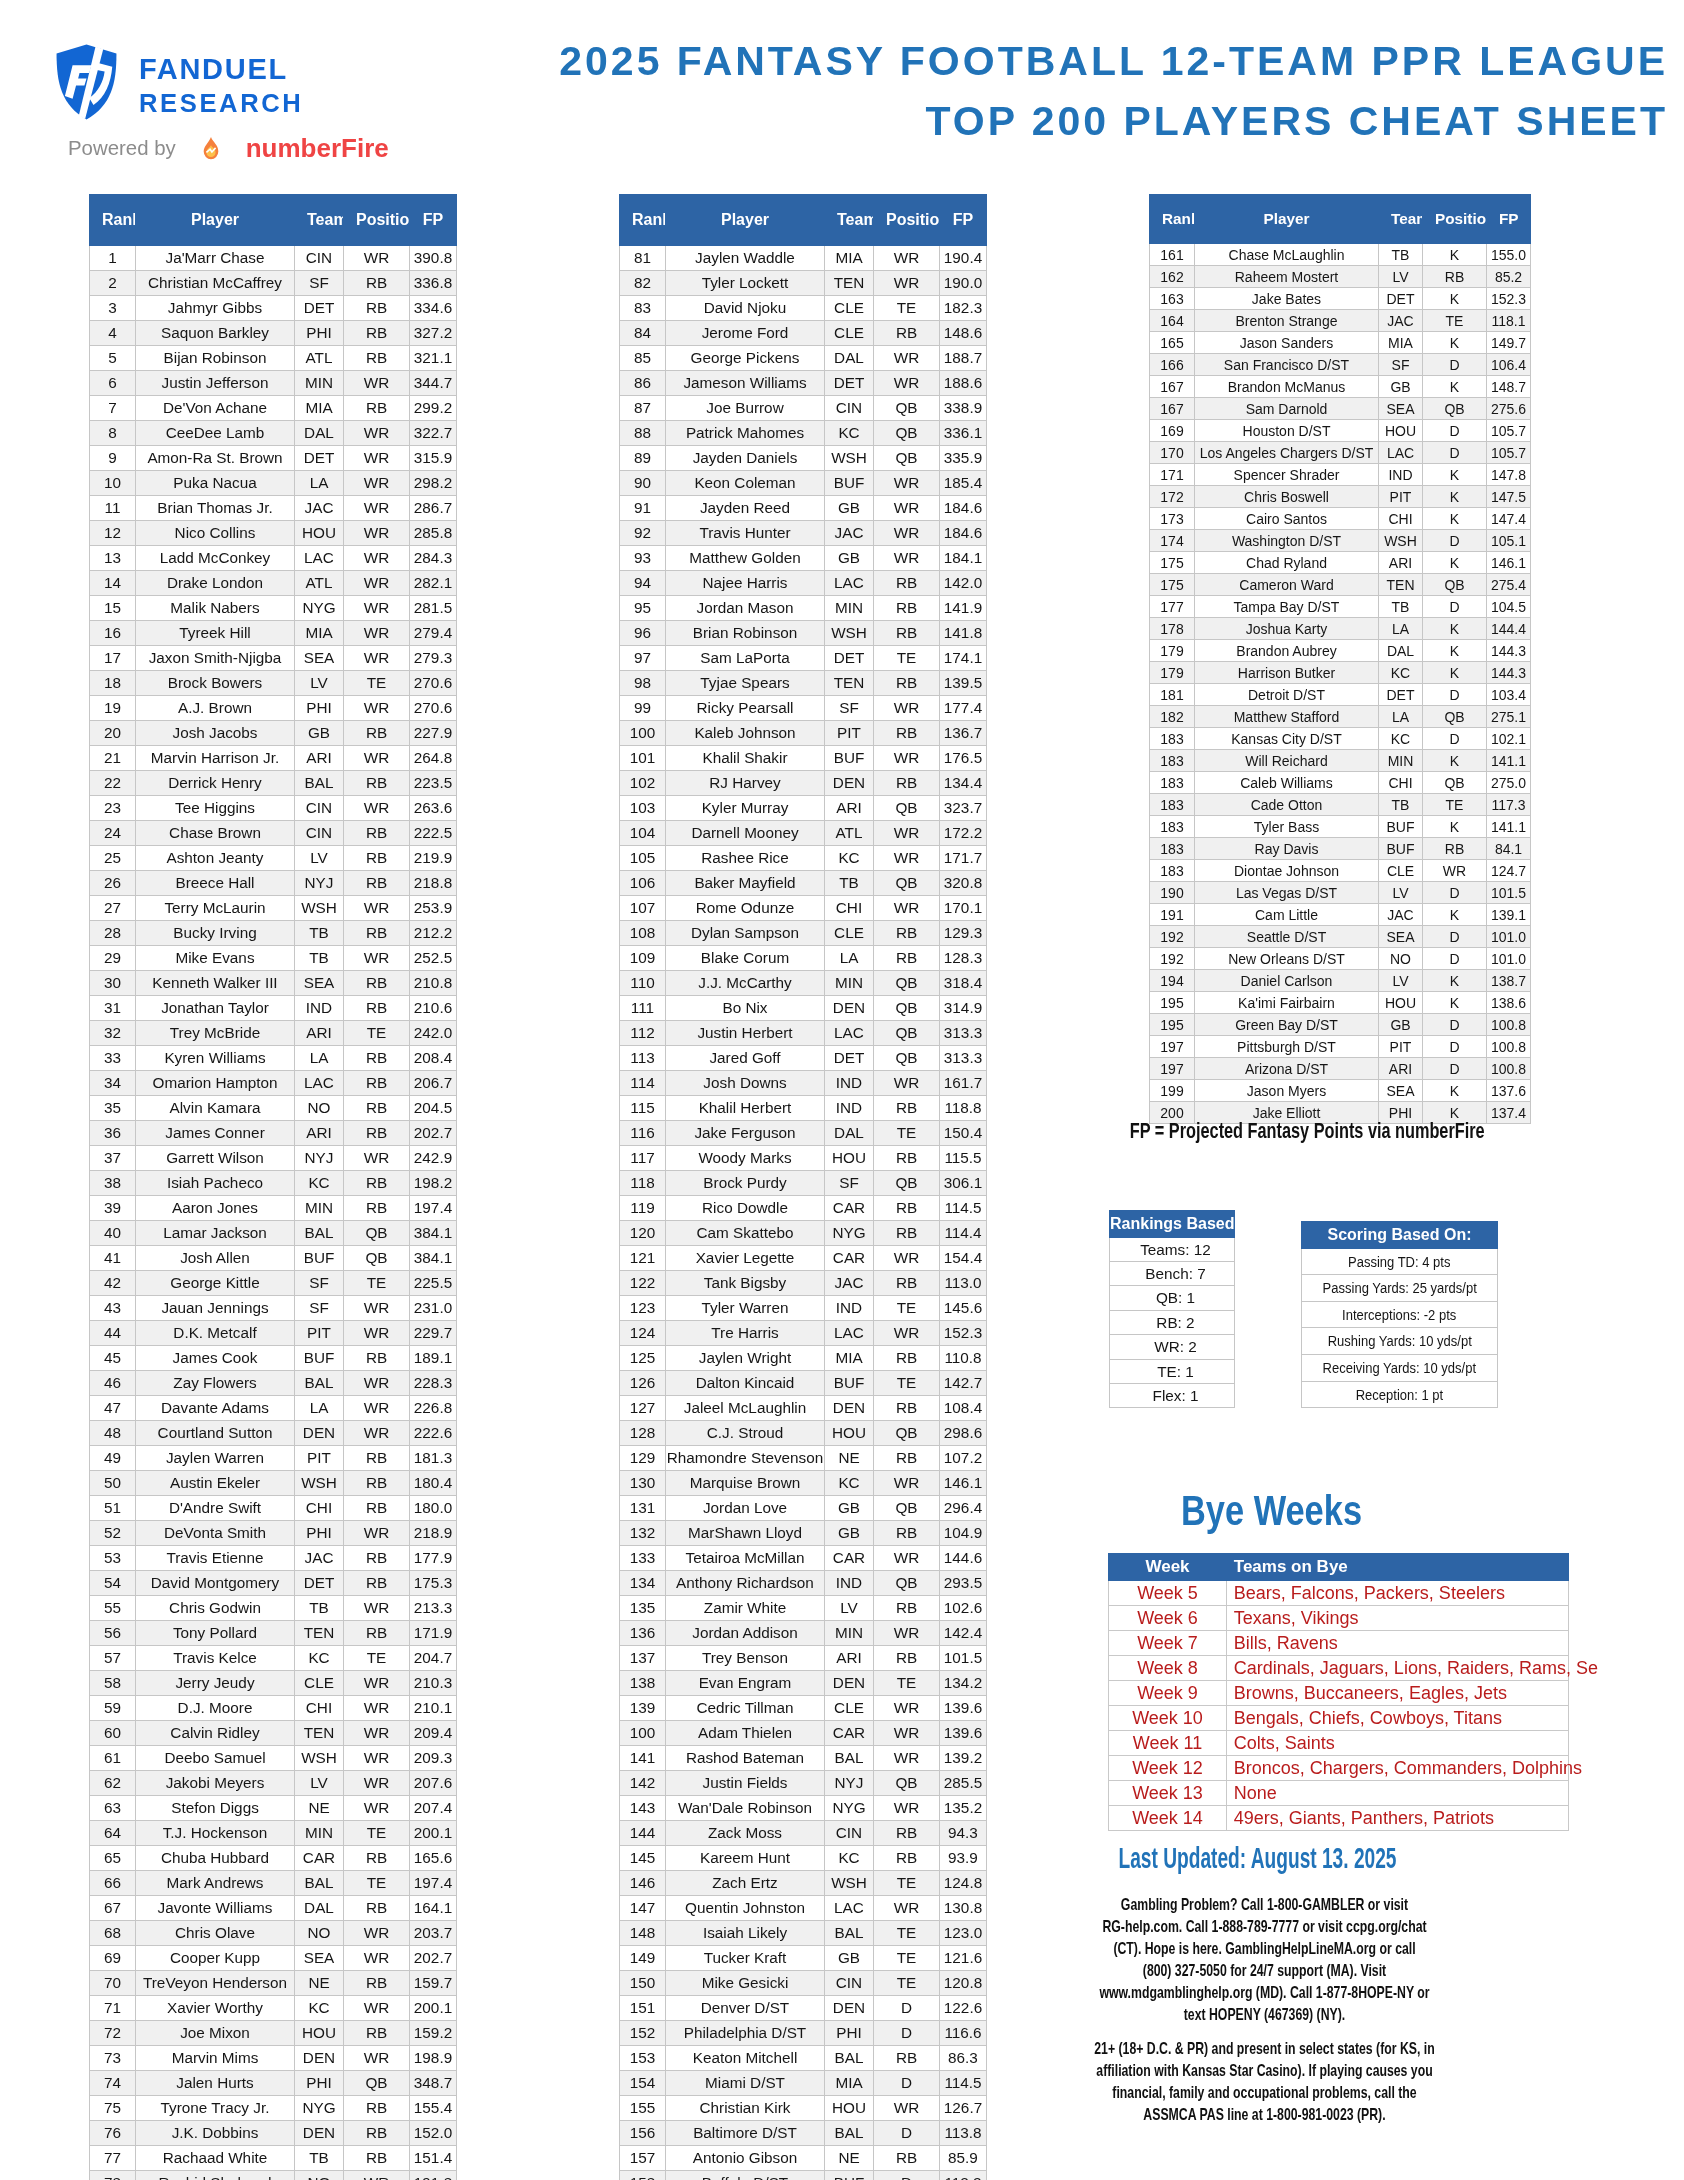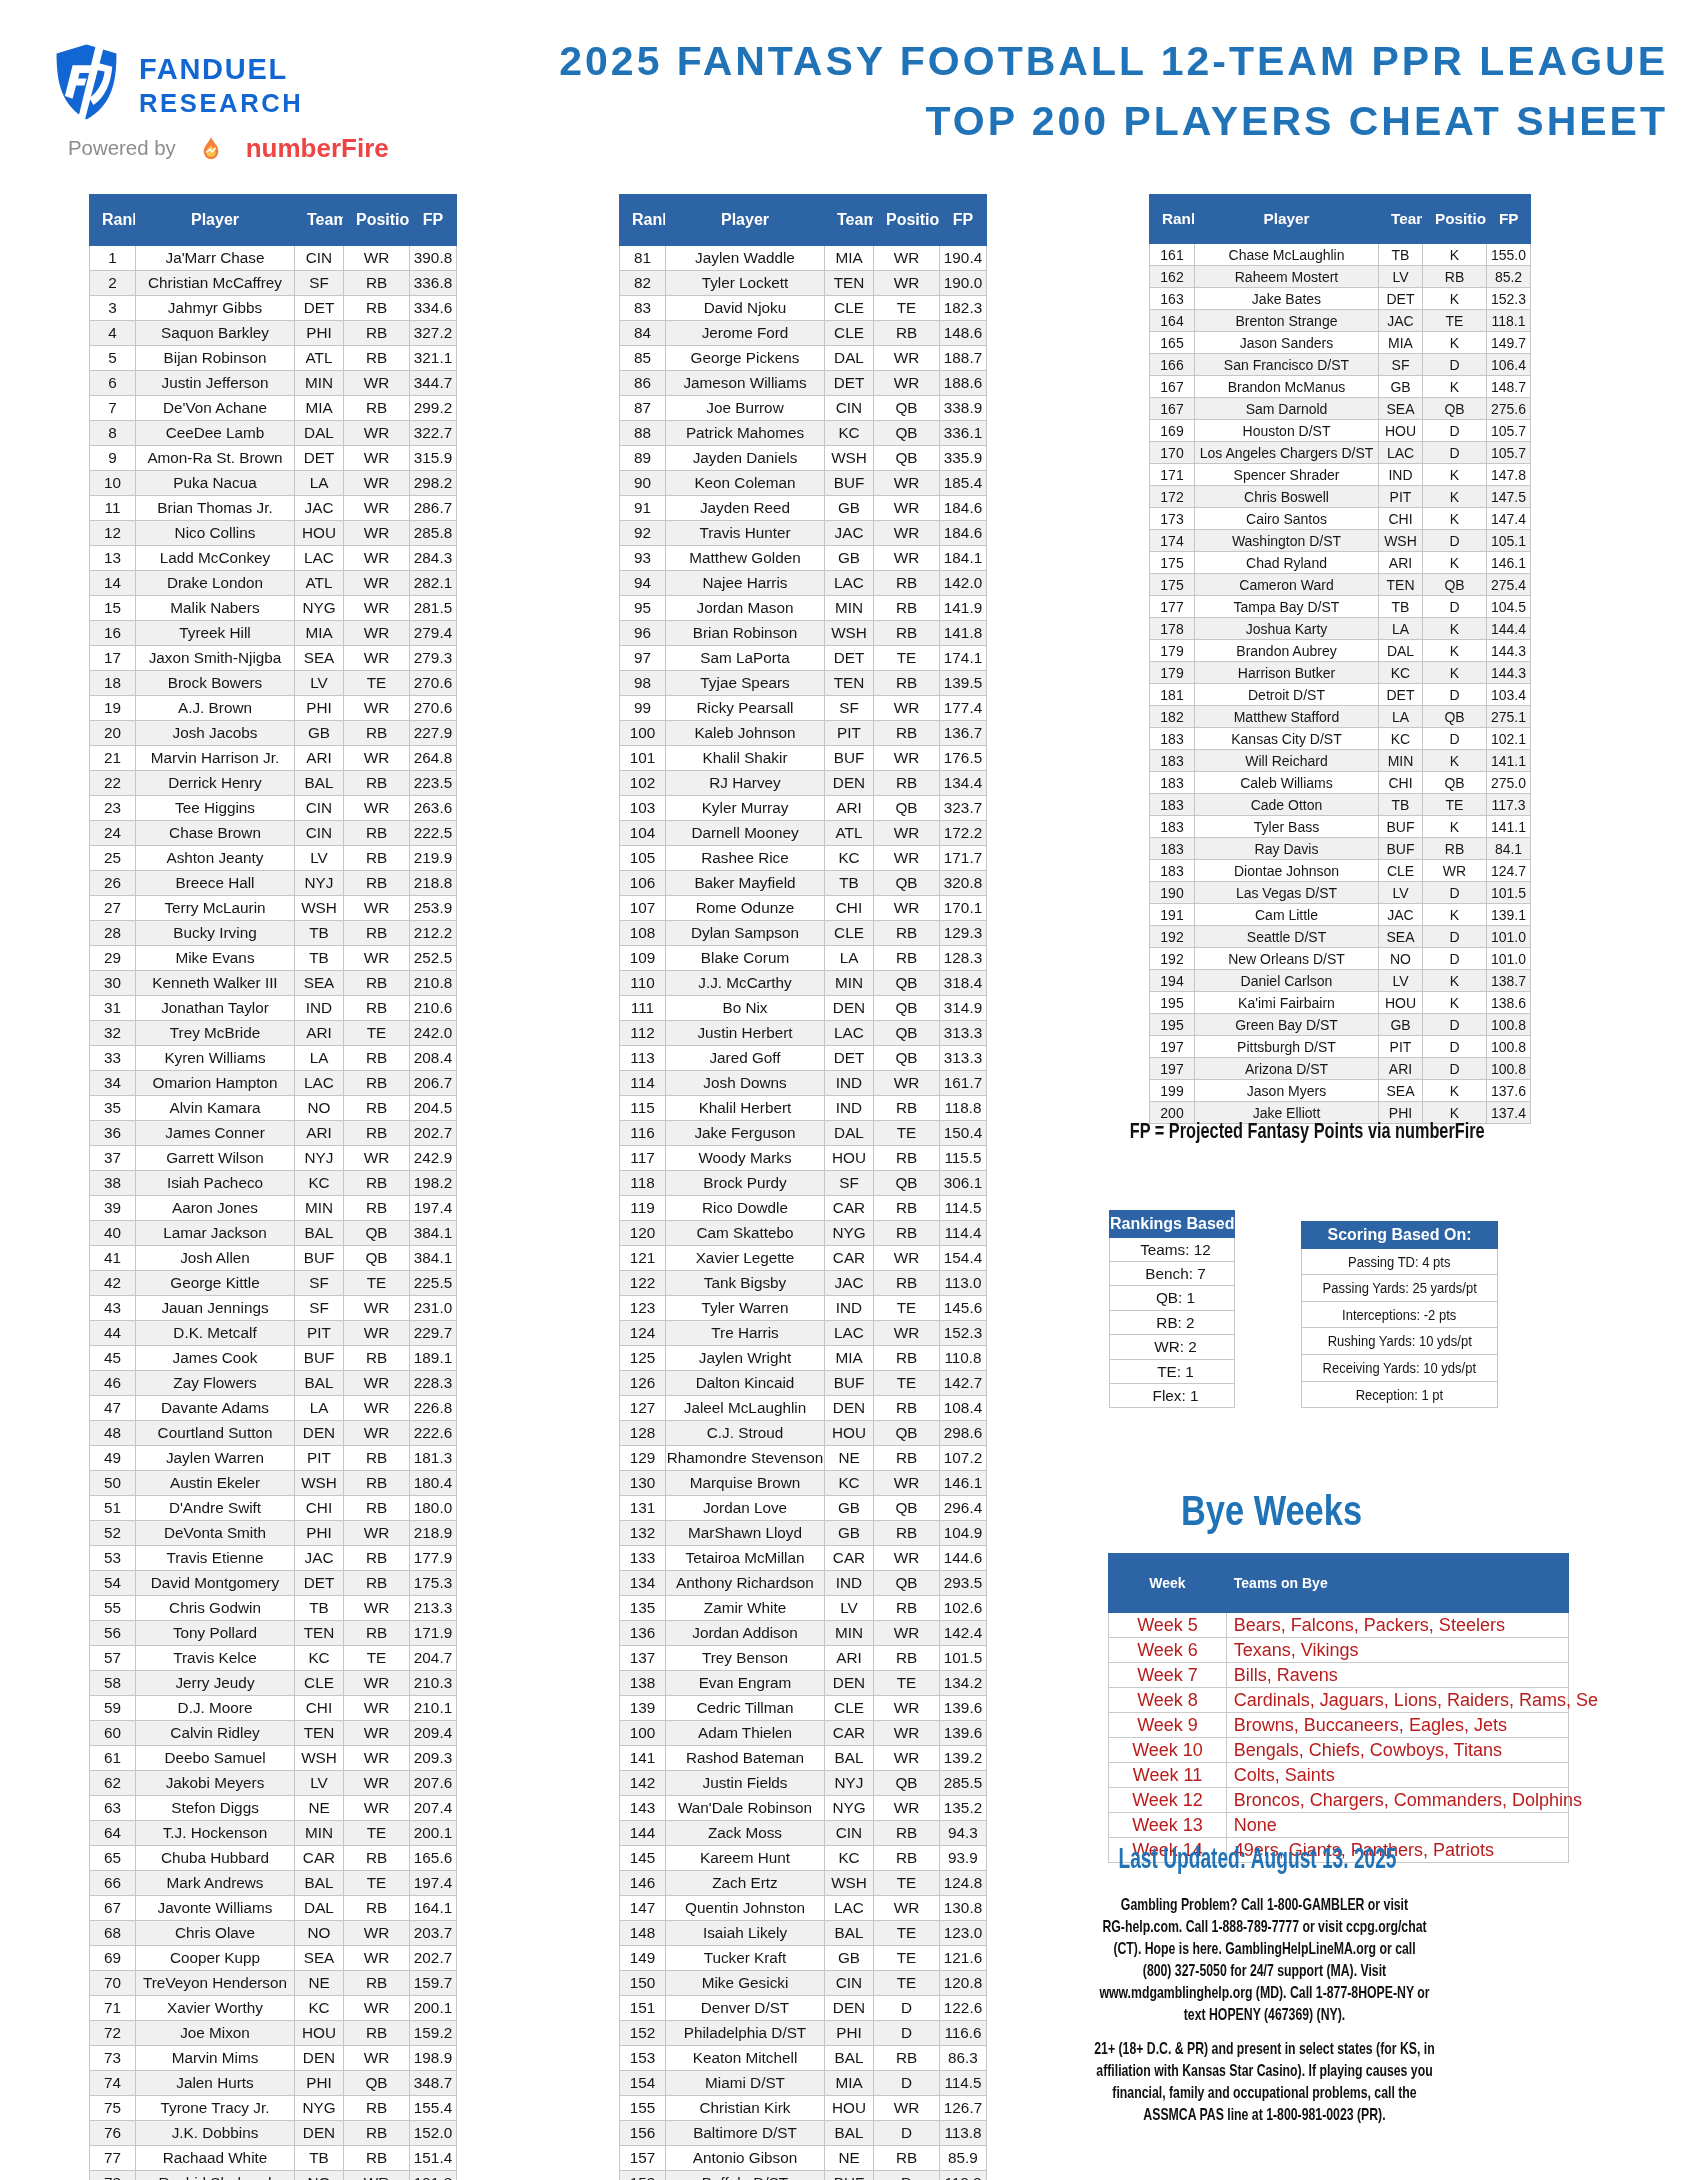--- a/index.html
+++ b/index.html
@@ -34,21 +34,21 @@
   .info-box .li{border:0.9px solid #c6c6c6;border-top:none;text-align:center;background:#ffffff;color:#161616;}
   #rankings-box{left:1109px;top:1210px;width:126px;}
   #rankings-box .li{height:23.4px;line-height:23.4px;font-size:15.3px;padding-left:7px;}
   #scoring-box{left:1301px;top:1221px;width:197px;}
   #scoring-box .li{height:25.6px;line-height:25.6px;font-size:15.3px;}
   #scoring-box .li span{display:inline-block;transform:scaleX(.85);transform-origin:center;white-space:nowrap;}
 
   
   .bye-title{position:absolute;left:1101px;top:1486px;width:341px;text-align:center;font-weight:bold;font-size:43px;color:var(--title-blue,#2173b8);transform:scaleX(.8);transform-origin:50% 0;white-space:nowrap;}
   .bye-table{position:absolute;left:1108px;top:1553px;width:459px;border-collapse:collapse;table-layout:fixed;}
-  .bye-table th{background:var(--header-blue,#2d64a5);color:#ffffff;font-size:14px;font-weight:bold;height:26.4px;border:0.9px solid var(--header-blue,#2d64a5);padding:16px;text-align:center;white-space:nowrap;}
+  .bye-table th{background:var(--header-blue,#2d64a5);color:#ffffff;font-size:17px;font-weight:bold;height:26.4px;border:0.9px solid var(--header-blue,#2d64a5);padding:0;text-align:center;white-space:nowrap;}
   .bye-table th:nth-child(2){text-align:left;padding-left:6.8px;}
   .bye-table td{border:0.9px solid #c9c9c9;font-size:18px;height:24px;padding:0;white-space:nowrap;color:#b91c1c;background:#ffffff;}
   .bye-table td.c0{text-align:center;}
   .bye-table td.c1{text-align:left;padding-left:6.8px;overflow:visible;}
 
   .last-updated{position:absolute;left:1002px;top:1842px;width:511px;text-align:center;font-weight:bold;color:var(--title-blue,#2173b8);font-size:29px;transform:scaleX(.66);transform-origin:50% 0;white-space:nowrap;}
   .disclaimer{position:absolute;width:511px;text-align:center;font-weight:bold;color:#101010;font-size:16.6px;line-height:22px;transform:scaleX(.74);transform-origin:50% 0;}
   #disclaimer1{left:1009px;top:1894px;}
   #disclaimer2{left:1009px;top:2038px;}
   .disclaimer .li span{white-space:nowrap;}

